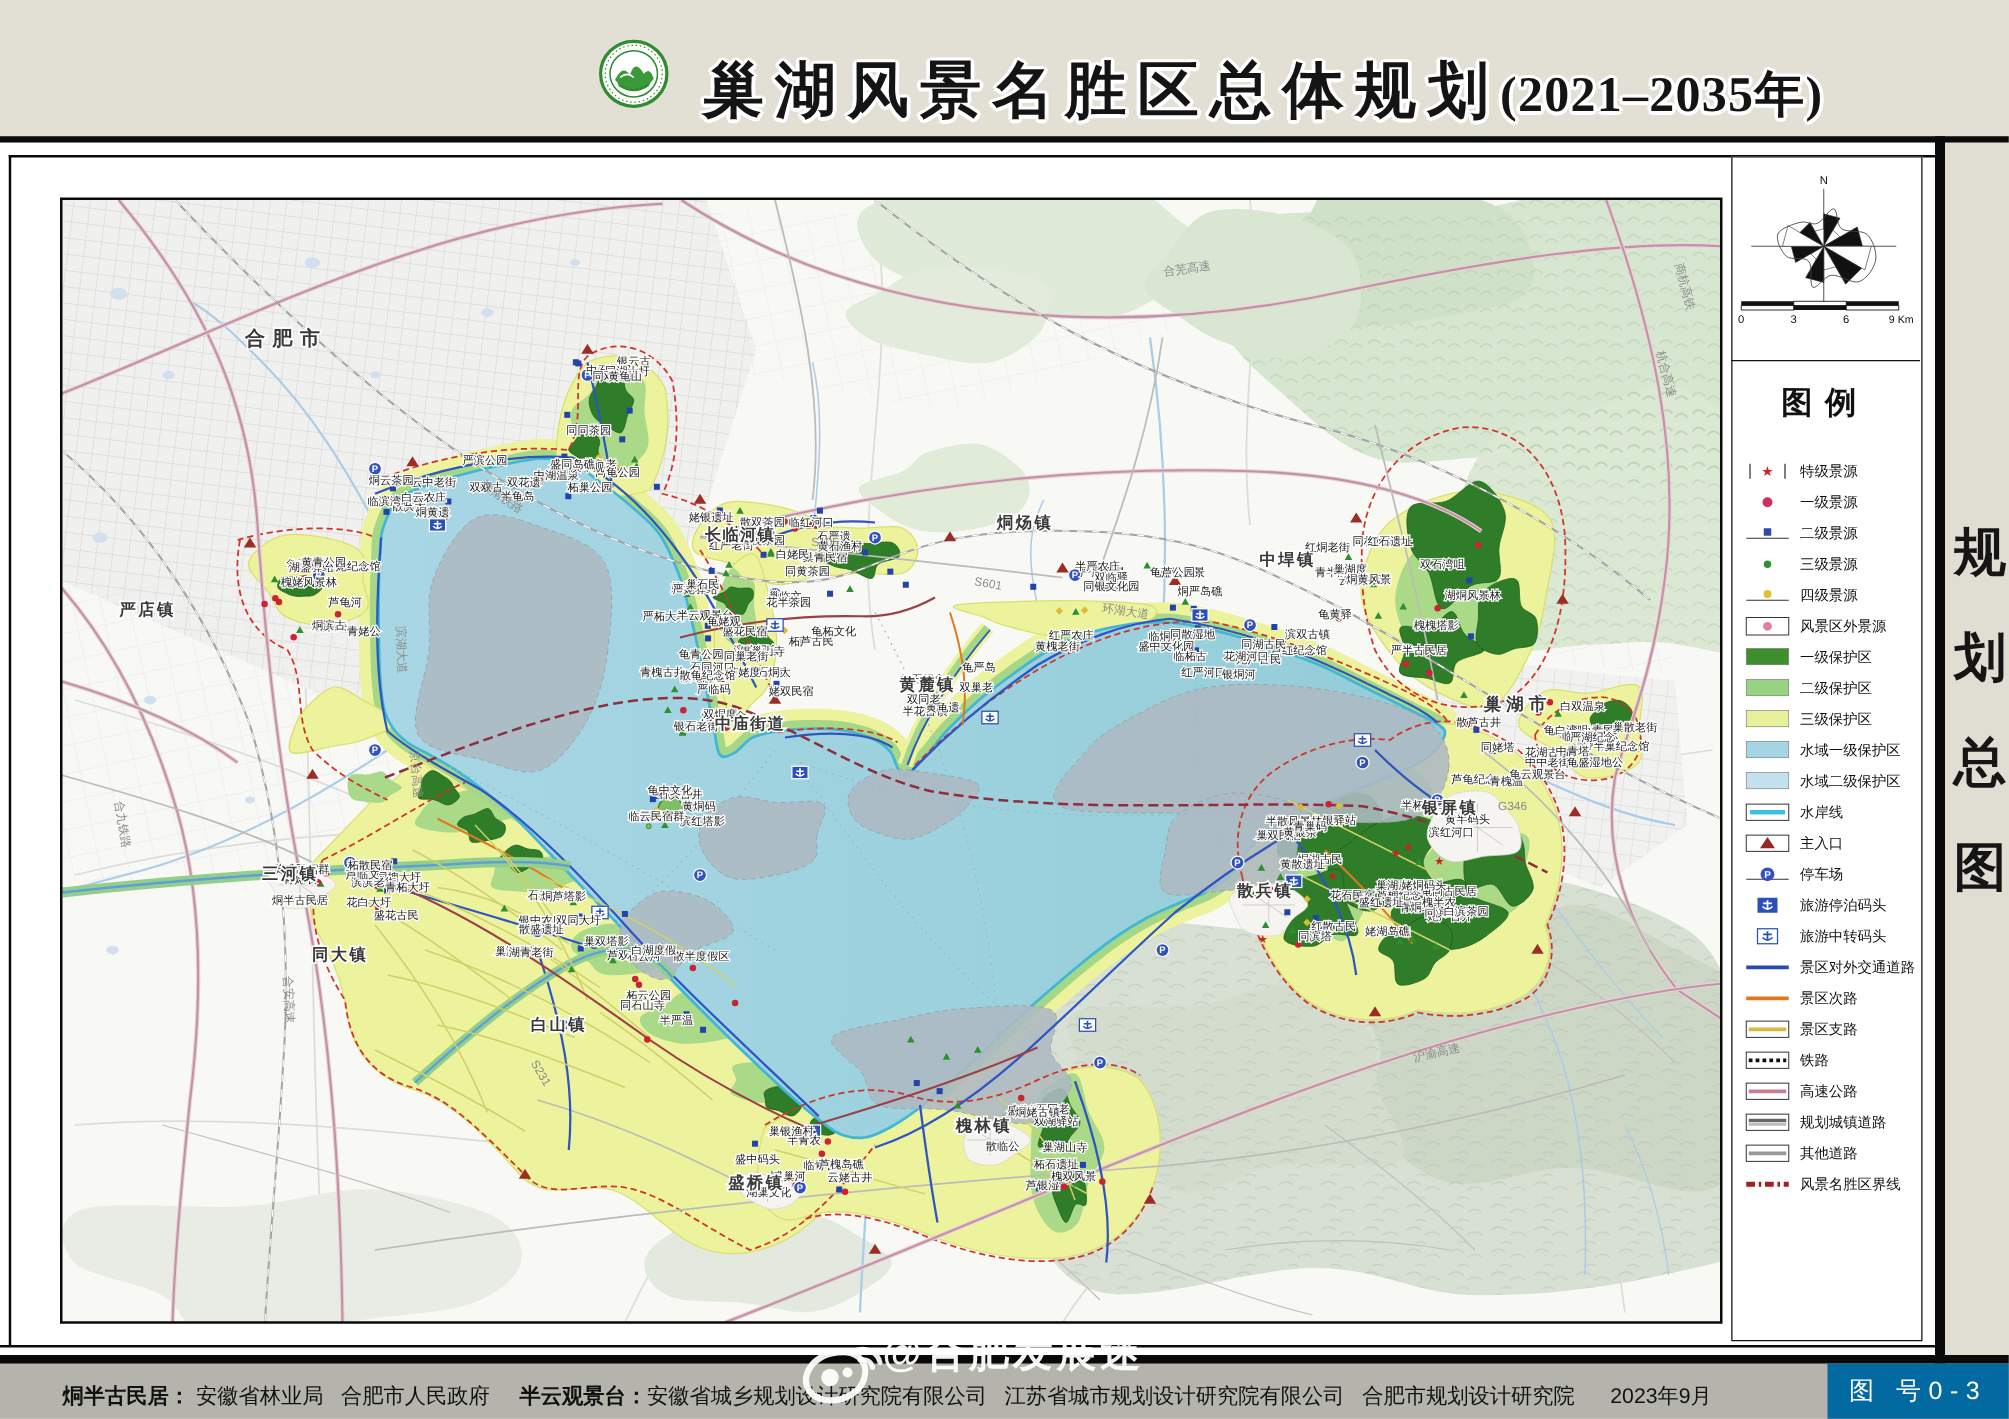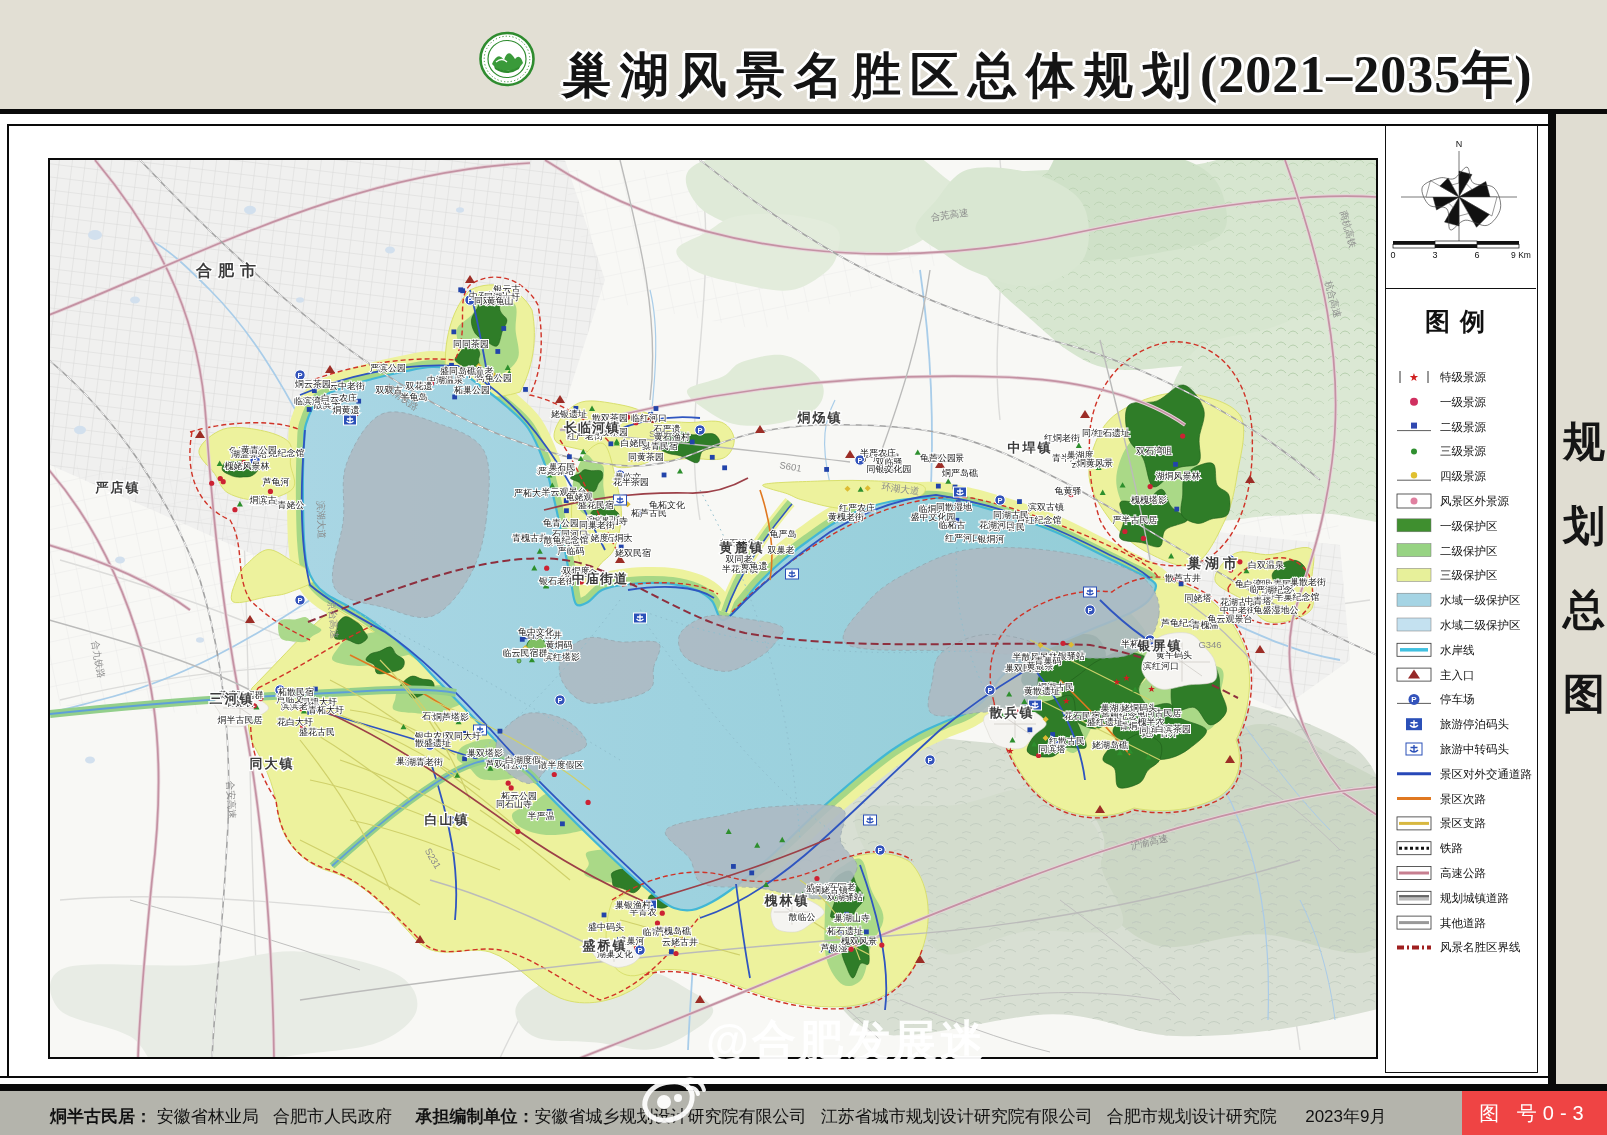--- a/index.html
+++ b/index.html
@@ -1,39 +1,39 @@
 <!DOCTYPE html>
 <html><head><meta charset="utf-8">
 <style>
 html,body{margin:0;padding:0;width:1607px;height:1135px;overflow:hidden;
  font-family:"Liberation Sans",sans-serif;background:#e0ddd2;}
 .abs{position:absolute;}
 #titleband{left:0;top:0;width:1607px;height:109px;background:#e2dfd4;}
 #title{left:562px;top:40px;font-family:"Liberation Serif",serif;font-weight:bold;font-size:49px;
  color:#141414;letter-spacing:9px;white-space:nowrap;
  text-shadow:-2px -2px 0 #fff,2px -2px 0 #fff,-2px 2px 0 #fff,2px 2px 0 #fff,0 -3px 0 #fff,0 3px 0 #fff,-3px 0 0 #fff,3px 0 0 #fff;}
-#title .yr{font-size:52px;letter-spacing:1px;}
+#title .yr{font-size:40px;letter-spacing:1px;}
 #ruleA{left:0;top:109px;width:1607px;height:5px;background:#0a0a0a;}
 #ruleB{left:7px;top:124px;width:1541px;height:2px;background:#0a0a0a;}
 #page{left:0px;top:114px;width:1548px;height:971px;background:#ffffff;}
 #lborder{left:7px;top:124px;width:2px;height:952px;background:#0a0a0a;}
 #rthick{left:1548px;top:109px;width:8px;height:982px;background:#0a0a0a;}
 #bthin{left:0px;top:1076px;width:1556px;height:2px;background:#0a0a0a;}
 #bthick{left:0;top:1084px;width:1607px;height:7px;background:#0a0a0a;}
 #footer{left:0;top:1091px;width:1607px;height:44px;background:#b4b4ac;}
 #ftext{left:50px;top:1105px;font-size:17px;color:#111;white-space:nowrap;}
-#fnum{left:1462px;top:1091px;width:145px;height:44px;background:#ef4444;color:#fff;
+#fnum{left:1462px;top:1091px;width:145px;height:44px;background:#0369a1;color:#fff;
  font-size:20px;letter-spacing:6px;text-align:center;line-height:44px;}
 #mapsvg{left:49px;top:159px;}
 #mapframe{left:48px;top:158px;width:1326px;height:897px;border:2.5px solid #0a0a0a;}
 #legendbox{left:1385px;top:125px;width:151px;height:946px;background:#fff;border:1.5px solid #111;}
 #northbox{left:1385px;top:125px;width:151px;height:163px;border-bottom:1.5px solid #111;}
 .vchar{left:1562px;width:44px;text-align:center;font-family:"Liberation Serif",serif;
  font-weight:bold;font-size:42px;color:#151515;}
-#wm{left:706px;top:1012px;color:rgba(255,255,255,0.95);font-size:44px;font-weight:bold;
+#wm{left:706px;top:1061px;color:rgba(255,255,255,0.95);font-size:32px;font-weight:bold;
  white-space:nowrap;z-index:60;letter-spacing:3px;}
 #wmicon{left:640px;top:1070px;z-index:60;}
 </style></head>
 <body>
 <div class="abs" id="titleband"></div>
 <div class="abs" id="page"></div>
 <svg class="abs" id="logosvg" style="left:478px;top:31px;" width="58" height="56" viewBox="0 0 58 56">
  <ellipse cx="29" cy="28" rx="26.5" ry="26" fill="#ffffff" stroke="#2f8c2f" stroke-width="2.6"></ellipse>
  <ellipse cx="29" cy="28" rx="19" ry="18.5" fill="#ffffff" stroke="#2f8c2f" stroke-width="1.2"></ellipse>
  <circle cx="29" cy="28" r="22.8" fill="none" stroke="#2f8c2f" stroke-width="1" stroke-dasharray="1.2,2.2"></circle>
@@ -883,21 +883,21 @@
 
 <div class="abs vchar" style="top:414px;">规</div>
 <div class="abs vchar" style="top:498px;">划</div>
 <div class="abs vchar" style="top:582px;">总</div>
 <div class="abs vchar" style="top:666px;">图</div>
 
 <div class="abs" id="rthick"></div>
 <div class="abs" id="bthin"></div>
 <div class="abs" id="bthick"></div>
 <div class="abs" id="footer"></div>
-<div class="abs" id="ftext"><b>烔半古民居：</b>&nbsp;安徽省林业局&nbsp;&nbsp;&nbsp;合肥市人民政府&nbsp;&nbsp;&nbsp;&nbsp;&nbsp;<b>承担编制单位：</b>安徽省城乡规划设计研究院有限公司&nbsp;&nbsp;&nbsp;江苏省城市规划设计研究院有限公司&nbsp;&nbsp;&nbsp;合肥市规划设计研究院&nbsp;&nbsp;&nbsp;&nbsp;&nbsp;&nbsp;2023年9月</div>
+<div class="abs" id="ftext"><b>烔半古民居：</b>&nbsp;安徽省林业局&nbsp;&nbsp;&nbsp;合肥市人民政府&nbsp;&nbsp;&nbsp;&nbsp;&nbsp;<b>半云观景台：</b>安徽省城乡规划设计研究院有限公司&nbsp;&nbsp;&nbsp;江苏省城市规划设计研究院有限公司&nbsp;&nbsp;&nbsp;合肥市规划设计研究院&nbsp;&nbsp;&nbsp;&nbsp;&nbsp;&nbsp;2023年9月</div>
 <div class="abs" id="fnum">图 号0-3</div>
 
 <svg class="abs" id="wmicon" width="72" height="60" viewBox="0 0 72 60">
  <path d="M 30,12 C 44,10 54,18 52,30 C 50,44 34,52 20,50 C 8,48 2,38 6,28 C 10,18 20,13 30,12 Z" fill="none" stroke="rgba(255,255,255,0.93)" stroke-width="5"></path>
  <circle cx="24" cy="32" r="7" fill="rgba(255,255,255,0.93)"></circle>
  <circle cx="38" cy="28" r="4" fill="rgba(255,255,255,0.93)"></circle>
  <path d="M 46,10 C 54,8 62,12 64,20 M 48,18 C 53,17 57,19 58,24" fill="none" stroke="rgba(255,255,255,0.93)" stroke-width="4" stroke-linecap="round"></path>
 </svg>
 <div class="abs" id="wm">@合肥发展迷</div>
 </body></html>

